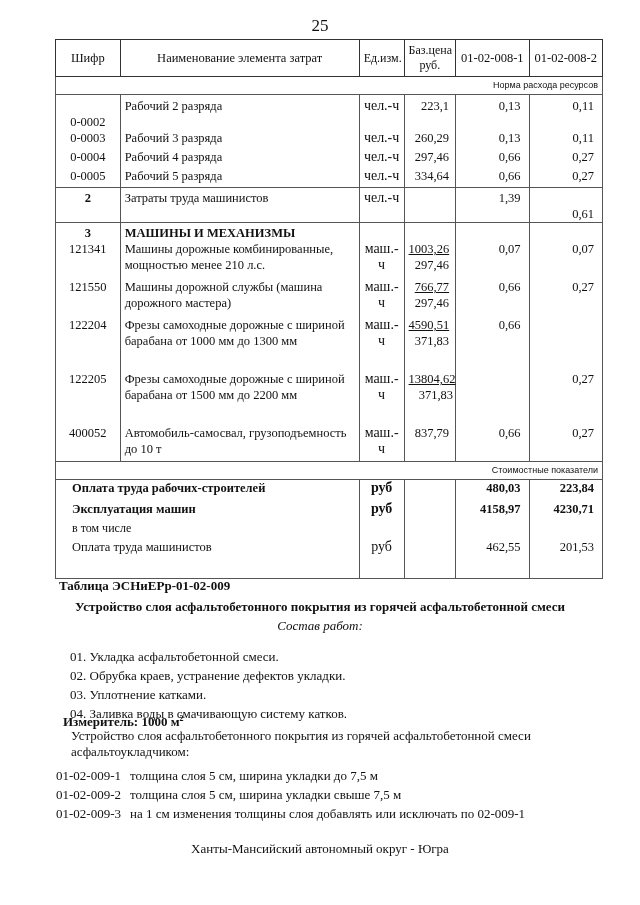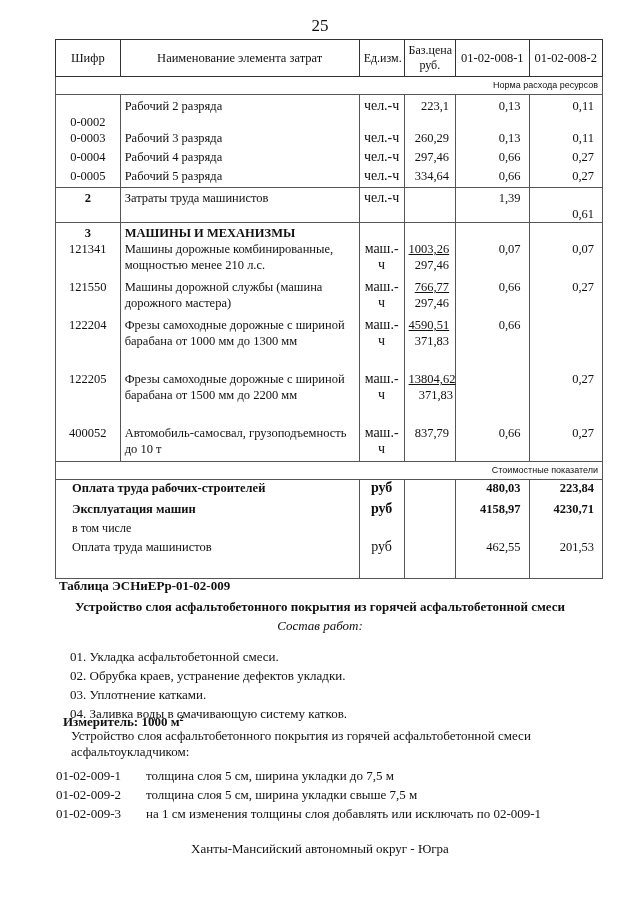--- a/index.html
+++ b/index.html
@@ -27,21 +27,21 @@
   .sec { position:absolute; left:59px; width:560px; font-size:13px; line-height:19px; }
   .t-title { top:576px; font-weight:bold; }
   .t-sub { top:597px; left:0; width:640px; text-align:center; font-weight:bold; font-size:13px; }
   .t-comp { top:616px; left:0; width:640px; text-align:center; font-style:italic; }
   .works { top:634px; left:70px;margin-top:13px; }
   .works div { height:19px; }
   .meter { top:709px; left:63px; font-weight:bold; }
   .meter sup { font-size:8px; }
   .desc { top:728px; left:71px; width:480px; line-height:16px; }
   .codes { top:766px; left:56px; }
-  .codes .row { height:19px; display:flex;gap:16px; }
+  .codes .row { height:19px; display:flex; }
   .codes .k { width:74px; }
   .footer { position:absolute; top:841px; left:0; width:640px; text-align:center; font-size:13px; }
 </style>
 </head>
 <body>
 
 <div class="page-num">25</div>
 
 <table class="norm">
   <colgroup>

